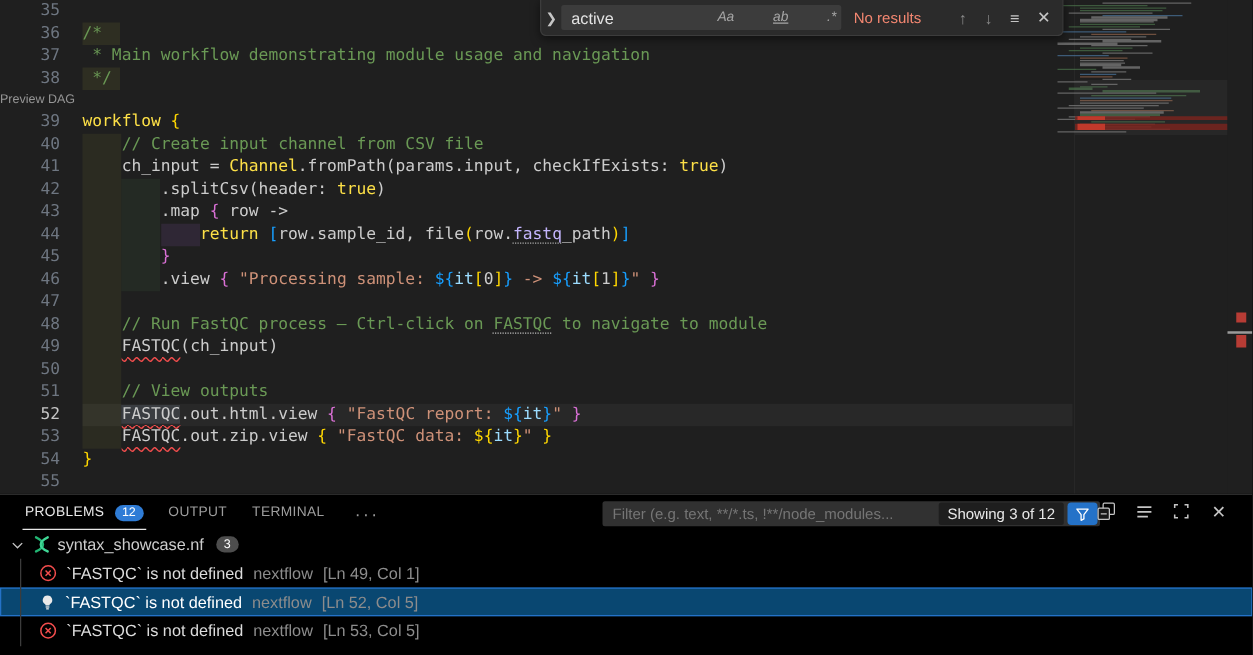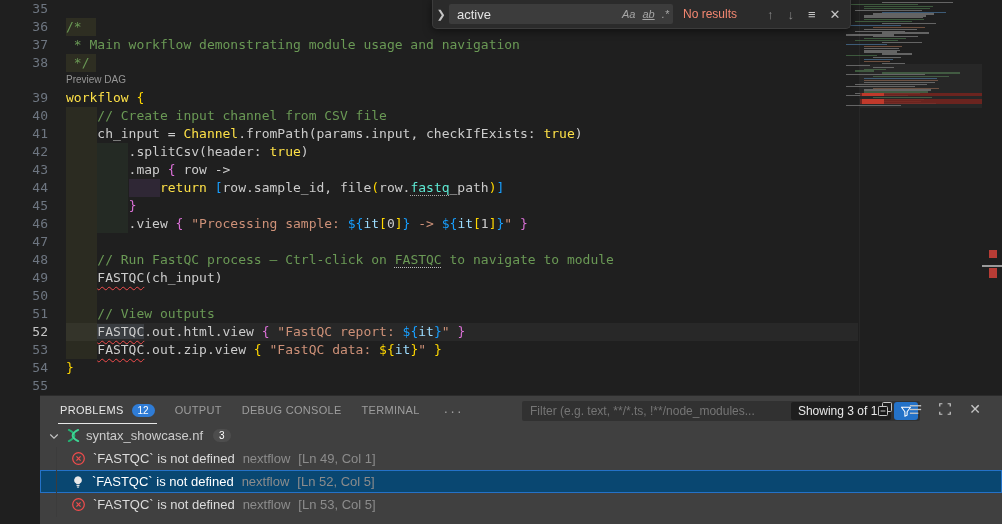--- a/index.html
+++ b/index.html
@@ -14,58 +14,58 @@
   #band-l1{left:66px;top:107px;height:252px;background:rgba(255,255,80,.055);}
   #band-l2{left:97px;top:143px;height:90px;background:rgba(130,255,130,.05);}
   #band-l3{left:129px;top:179px;height:18px;background:rgba(200,120,255,.10);}
   #trail-36{left:66px;top:18px;height:18px;width:30px;background:rgba(255,255,80,.07);position:absolute;}
   #trail-38{left:66px;top:54px;height:18px;width:30px;background:rgba(255,255,80,.07);position:absolute;}
   #cur-line{position:absolute;left:66px;top:323px;height:18px;width:792px;background:rgba(255,255,255,.045);}
   .cl{position:relative;display:flex;height:18px;}
   .cl .ln{width:48px;text-align:right;padding-right:18px;color:#6e7681;flex:none;}
   .cl.cur .ln{color:#c6c6c6;}
   .cl .ct{flex:1;}
-  #codelens{height:17px;line-height:16px;padding-left:66px;font-size:10px;
+  #codelens{height:17px;line-height:16px;font-size:10px;
             font-family:"Liberation Sans",sans-serif;color:#969696;cursor:pointer;}
   .tk-w{color:#cccccc}.tk-c{color:#6a9955}.tk-k{color:#fde047}.tk-s{color:#ce9178}
   .tk-g{color:#ffd700}.tk-p{color:#da70d6}.tk-b{color:#179fff}.tk-v{color:#9cdcfe}
   .tk-err{color:#cccccc;text-decoration:underline wavy #f14c4c 1px;text-underline-offset:4px;text-decoration-skip-ink:none;}
   .tk-errhl{color:#cccccc;background:#3a3d41;text-decoration:underline wavy #f14c4c 1px;text-underline-offset:4px;text-decoration-skip-ink:none;}
-  .tk-hint{color:#5eead4;text-decoration:underline dotted #aaa 1px;text-underline-offset:3px;}
+  .tk-hint{color:#c4b5fd;text-decoration:underline dotted #aaa 1px;text-underline-offset:3px;}
   .tk-chint{color:#6a9955;text-decoration:underline dotted #bbb 1px;text-underline-offset:3px;}
 
   
   #find{position:absolute;left:432px;top:0;width:417px;height:28px;background:#2b2b2b;
         border:1px solid #3c3c3c;border-top:none;border-radius:0 0 5px 5px;
         box-shadow:0 2px 8px rgba(0,0,0,.5);display:flex;align-items:center;z-index:20;font-size:12px;}
   #find .toggle{width:16px;height:100%;display:flex;align-items:center;justify-content:center;
         color:#c5c5c5;cursor:pointer;font-size:11px;}
   #find .input{display:flex;align-items:center;background:#3c3c3c;border-radius:2px;
-        height:20px;width:214px;padding:0 4px 0 6px;}
+        height:20px;width:214px;padding:0 4px 0 6px;gap:24px;}
   #find .input input{flex:1;background:transparent;border:none;outline:none;color:#e3e3e3;
         font-family:"Liberation Sans",sans-serif;font-size:13px;min-width:0;}
   .fopt{color:#a6a6a6;font-size:11px;margin-left:7px;cursor:pointer;flex:none;font-style:italic;}
   .fopt.ab{text-decoration:underline;}
   #find .results{color:#f48771;margin-left:10px;width:70px;flex:none;}
   .ficon{color:#8a8a8a;margin-left:14px;cursor:pointer;font-size:13px;flex:none;}
   .ficon.lines,.ficon.close{color:#c5c5c5;}
 
   
   #minimap{position:absolute;top:0;right:20px;width:122px;bottom:0;background:#1f1f1f;
            border-left:1px solid rgba(255,255,255,.04);cursor:pointer;}
   .mm-row{position:absolute;height:1.3px;opacity:.65;}
   #mm-slider{position:absolute;left:0;right:0;top:64px;height:44px;background:rgba(121,121,121,.1);}
   .mm-err{position:absolute;left:0;right:0;background:rgba(120,37,31,.85);}
   .mm-err .hot{position:absolute;left:2px;top:0;bottom:0;width:22px;background:#c0392b;}
   #ruler{position:absolute;top:0;right:0;width:20px;bottom:0;background:#1f1f1f;}
   .rl-err{position:absolute;left:7px;width:8px;background:#b73c35;}
   #rl-cursor{position:absolute;left:0;right:0;top:265px;height:2px;background:#9a9a9a;}
 
   
-  #panel{position:absolute;left:0;right:0;bottom:0;height:128px;background:#404040;border-top:1px solid #2b2b2b;margin-left:40px;}
+  #panel{position:absolute;left:0;right:0;bottom:0;height:128px;background:#000000;border-top:1px solid #2b2b2b;}
   #panel-header{position:absolute;top:1px;left:0;right:0;height:27px;display:flex;align-items:center;}
   #tabs{display:flex;align-items:center;padding-left:18px;}
   .ptab{display:flex;align-items:center;height:26px;margin-right:16px;padding:0 2px;cursor:pointer;
         font-size:11px;letter-spacing:.3px;color:#9d9d9d;border-bottom:1px solid transparent;}
   .ptab.active{color:#e7e7e7;border-bottom-color:#e7e7e7;}
   .ptab .badge{margin-left:8px;background:#2f7cd6;color:#fff;border-radius:9px;font-size:10px;
         padding:1px 6px;letter-spacing:0;}
   #tabs-more{color:#9d9d9d;font-size:14px;margin-left:6px;cursor:pointer;letter-spacing:2px;}
   #filterbox{position:absolute;left:482px;top:4px;width:398px;height:20px;background:#313131;
         border-radius:2px;display:flex;align-items:center;padding:0 2px 0 6px;box-sizing:border-box;}
@@ -200,23 +200,20 @@
     <div id="panel-header">
       <div id="tabs">
           <div class="ptab active">
             <span>PROBLEMS</span>
             <span class="badge">12</span>
           </div>
           <div class="ptab">
             <span>OUTPUT</span>
           </div>
           <div class="ptab">
-            <span>DEBUG CONSOLE</span>
-          </div>
-          <div class="ptab">
             <span>TERMINAL</span>
           </div>
         </div>
       <span id="tabs-more">···</span>
       <div id="filterbox">
         <input placeholder="Filter (e.g. text, **/*.ts, !**/node_modules..." style="">
         <span id="showing">Showing 3 of 12</span>
         <span id="funnel-btn">
           <svg width="12" height="12" viewBox="0 0 16 16">
               <path d="M2 3h12L9.5 9v4.5l-3 1.5V9L2 3z" fill="none" stroke="#fff" stroke-width="1.4" stroke-linejoin="round"></path>

